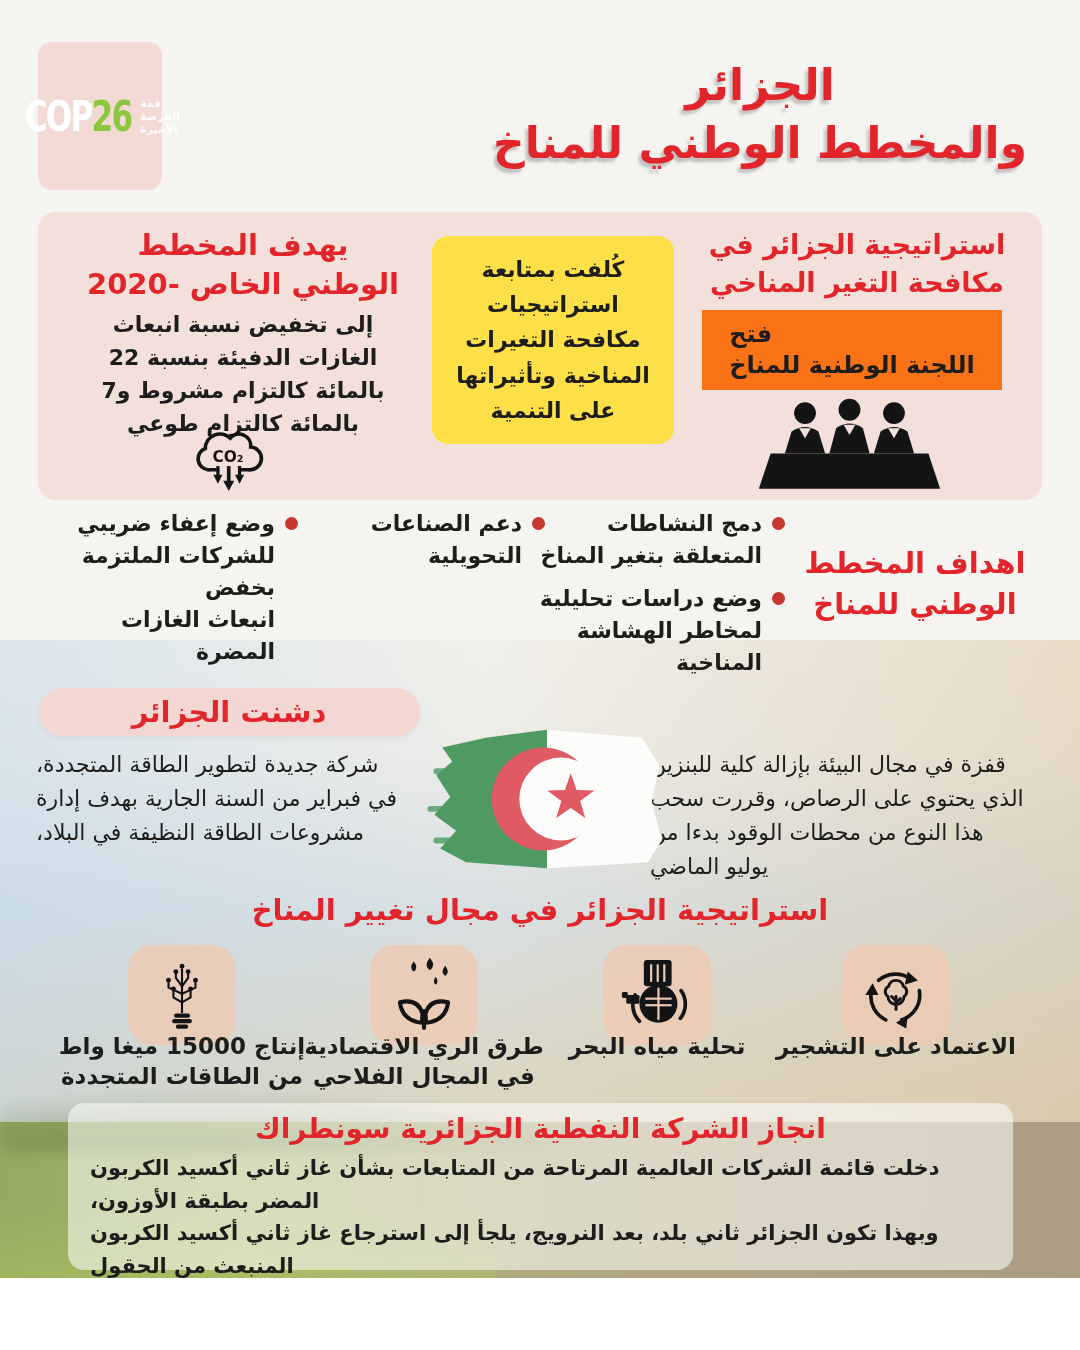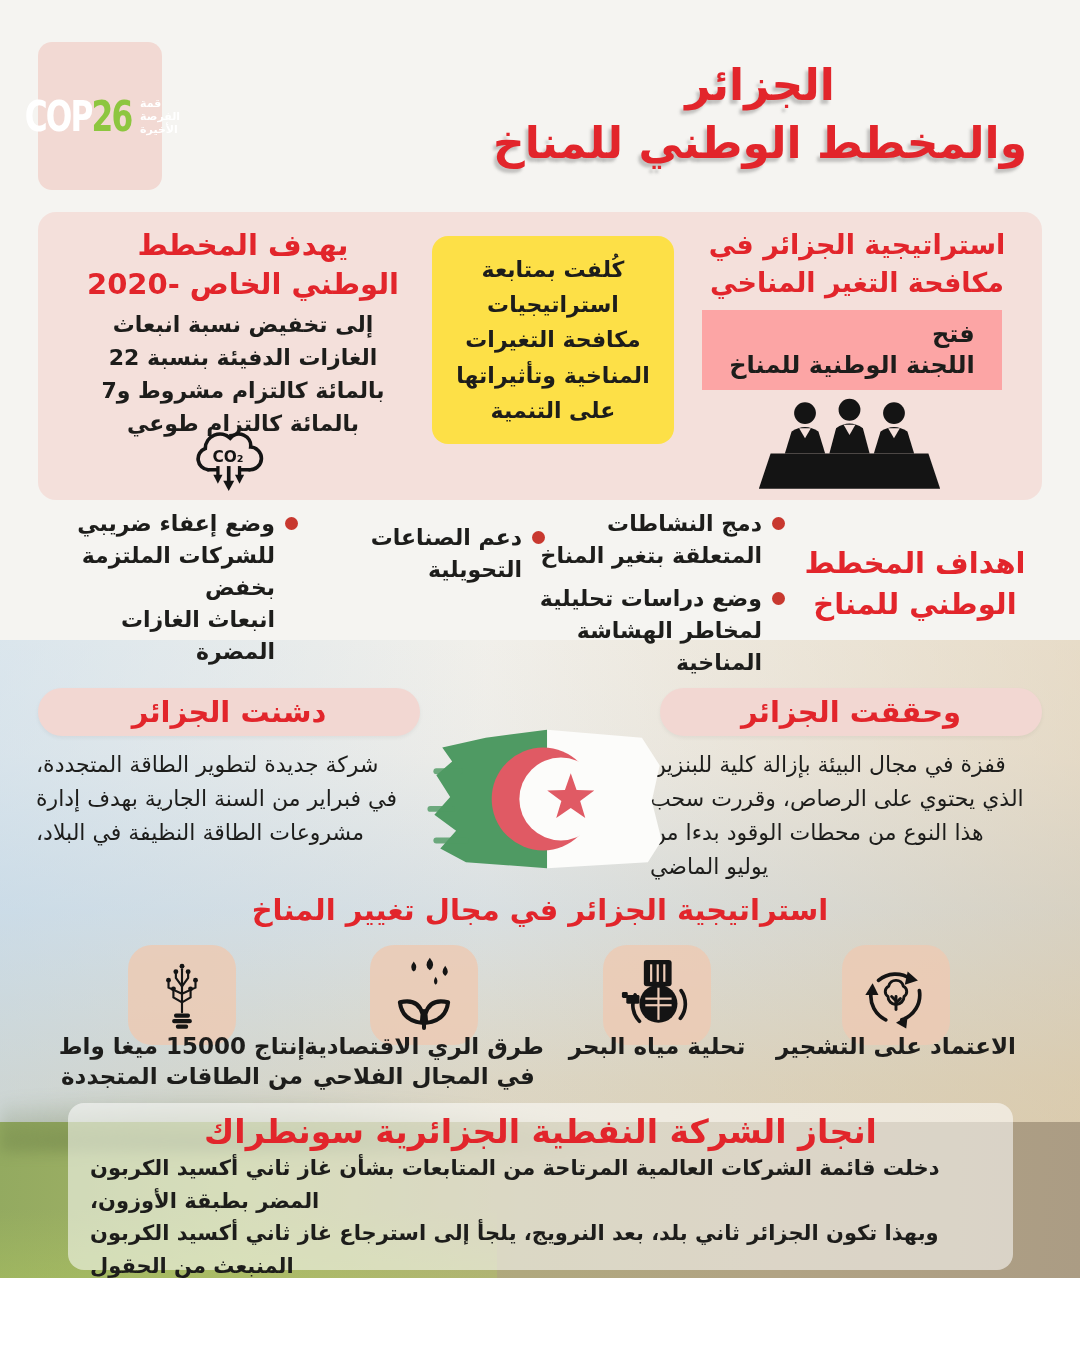--- a/index.html
+++ b/index.html
@@ -24,41 +24,41 @@
   .cop-line{font-weight:bold;font-size:34px;letter-spacing:-2px;transform:scale(.92,1.25);color:#fff;}
   .cop-num{color:#8dc63f;}
   .cop-tag{font-size:11px;font-weight:bold;color:#fff;}
   .main-title{position:absolute;left:470px;top:56px;width:580px;text-align:center;direction:rtl;
     color:#e2252b;font-weight:bold;font-size:44px;line-height:1.32;
     text-shadow:-3px 4px 3px rgba(100,100,100,.35);}
   
   .panel{position:absolute;left:38px;top:212px;width:1004px;height:288px;border-radius:18px;background:#f4e0db;}
   .panel .r-title{position:absolute;right:20px;top:14px;width:330px;text-align:center;direction:rtl;
     color:#e2252b;font-weight:bold;font-size:27px;line-height:1.4;}
-  .committee-box{position:absolute;right:40px;top:98px;width:300px;height:80px;background:#fca5a5;
-    display:flex;align-items:center;justify-content:center;text-align:right;direction:rtl;
+  .committee-box{position:absolute;right:40px;top:98px;width:300px;height:80px;background:#f97316;
+    display:flex;align-items:center;justify-content:center;text-align:left;direction:rtl;
     color:#1d1d1b;font-weight:bold;font-size:24px;line-height:1.3;}
   .committee-icon{position:absolute;right:85px;top:186px;width:215px;height:94px;}
   .mandate-box{position:absolute;left:394px;top:24px;width:242px;height:208px;border-radius:16px;background:#fde047;
     display:flex;align-items:center;justify-content:center;text-align:center;direction:rtl;
     color:#1d1d1b;font-weight:bold;font-size:22px;line-height:1.6;}
   .panel .l-title{position:absolute;left:30px;top:14px;width:350px;text-align:center;direction:rtl;
     color:#e2252b;font-weight:bold;font-size:29px;line-height:1.35;}
   .panel .l-text{position:absolute;left:22px;top:96px;width:366px;text-align:center;direction:rtl;
     color:#1d1d1b;font-weight:bold;font-size:22px;line-height:1.5;}
   .co2-icon{position:absolute;left:146px;top:208px;width:88px;height:76px;}
   
   .goals-title{position:absolute;left:790px;top:543px;width:250px;text-align:center;direction:rtl;
     color:#e2252b;font-weight:bold;font-size:29px;line-height:1.4;}
   .bullet{position:absolute;display:flex;gap:10px;direction:rtl;align-items:flex-start;}
   .bullet .dot{width:13px;height:13px;border-radius:50%;background:#c8382f;margin-top:9px;flex:0 0 auto;}
   .bullet .b-text{color:#1d1d1b;font-weight:bold;font-size:22px;line-height:1.45;text-align:right;}
   .b1{left:535px;top:508px;width:250px;}
   .b2{left:535px;top:583px;width:250px;}
-  .b3{left:282px;top:508px;width:263px;margin-top:14px;}
+  .b3{left:282px;top:508px;width:263px;}
   .b4{left:287px;top:583px;width:258px;}
   .b5{left:40px;top:508px;width:258px;}
   
   .banner{position:absolute;height:48px;width:382px;border-radius:24px;background:#f2d7d2;
     display:flex;align-items:center;justify-content:center;color:#e2252b;font-weight:bold;font-size:29px;
     direction:rtl;box-shadow:0 2px 4px rgba(0,0,0,.05);}
   .banner-l{left:38px;top:688px;}
   .banner-r{left:660px;top:688px;}
   .sec-text{position:absolute;text-align:left;direction:rtl;color:#1d1d1b;font-weight:normal;
     font-size:22px;line-height:1.55;}
@@ -73,21 +73,21 @@
   .sq1{left:128px;top:945px;}  .sq2{left:370px;top:945px;}
   .sq3{left:603px;top:945px;}  .sq4{left:842px;top:945px;}
   .card-sq svg{width:76px;height:76px;}
   .card-label{position:absolute;top:1032px;width:250px;text-align:center;direction:rtl;
     color:#1d1d1b;font-weight:bold;font-size:23px;line-height:1.3;}
   .lb1{left:57px;}  .lb2{left:299px;}  .lb3{left:532px;}  .lb4{left:771px;}
   
   .sona-box{position:absolute;left:68px;top:1103px;width:945px;height:167px;border-radius:16px;
     background:rgba(255,255,255,.55);}
   .sona-title{position:absolute;left:68px;top:1112px;width:945px;text-align:center;direction:rtl;
-    color:#e2252b;font-weight:bold;font-size:33px;}
+    color:#e2252b;font-weight:bold;font-size:28px;}
   .sona-text{position:absolute;left:90px;top:1152px;width:900px;text-align:left;direction:rtl;
     color:#1d1d1b;font-weight:bold;font-size:21px;line-height:1.55;}
   
   .footer{position:absolute;left:0;top:1278px;width:1080px;height:72px;background:#ffffff;}
 </style>
 </head>
 <body>
 
 <div class="page">
 
@@ -171,21 +171,20 @@
     <div class="dot"></div>
     <div class="b-text pre">وضع إعفاء ضريبي
 للشركات الملتزمة بخفض
 انبعاث الغازات المضرة</div>
   </div>
 
   <div class="banner banner-l">دشنت الجزائر</div>
   <div class="sec-text text-l pre">شركة جديدة لتطوير الطاقة المتجددة،
 في فبراير من السنة الجارية بهدف إدارة
 مشروعات الطاقة النظيفة في البلاد،</div>
-  <div class="banner banner-r">وحققت الجزائر</div>
   <div class="sec-text text-r pre">قفزة في مجال البيئة بإزالة كلية للبنزين
 الذي يحتوي على الرصاص، وقررت سحب
 هذا النوع من محطات الوقود بدءا من
 يوليو الماضي</div>
 
   <svg class="flag" viewBox="0 0 250 172">
     <path d="M122,16 L218,24 L236,52 L228,88 L238,128 L224,150 L122,156 Z" fill="#fcfcfa"></path>
     <path d="M122,16 L122,156 L40,150 L14,136 L30,118 L8,102 L24,84 L10,62 L26,48 L16,34 L60,24 Z" fill="#4f9a63"></path>
     <g stroke="#4f9a63" stroke-width="6" stroke-linecap="round" opacity="0.8">
       <path d="M10,58 H34"></path>

